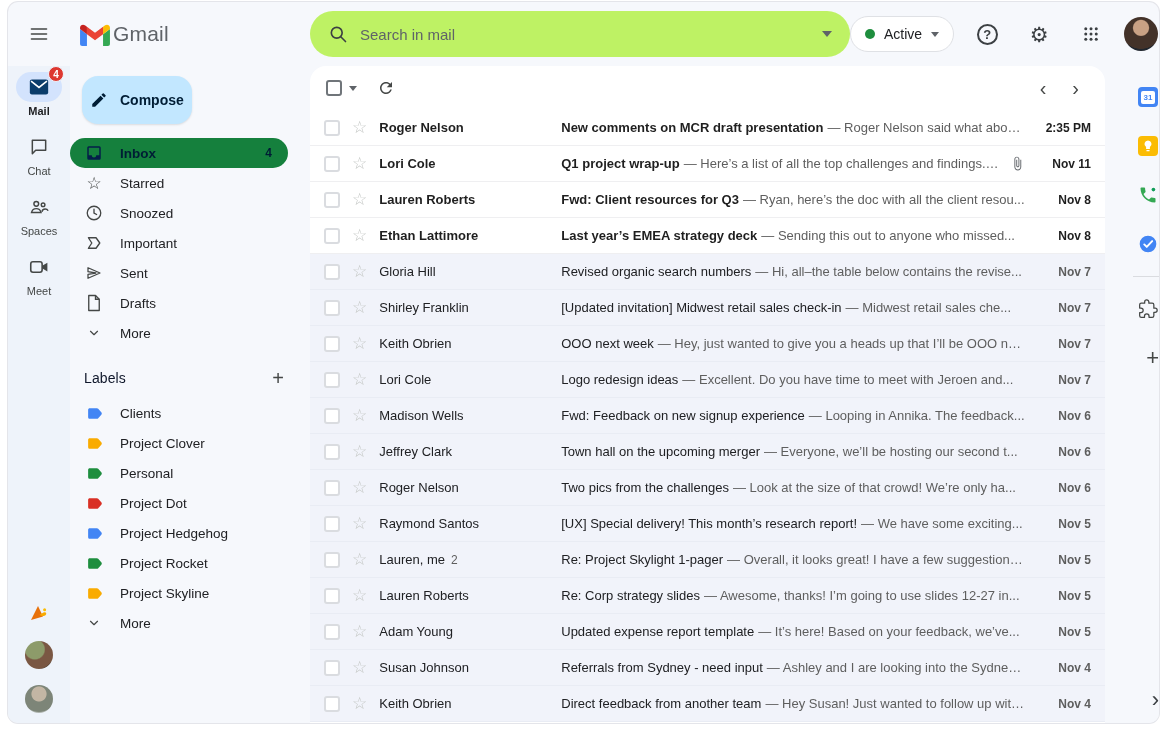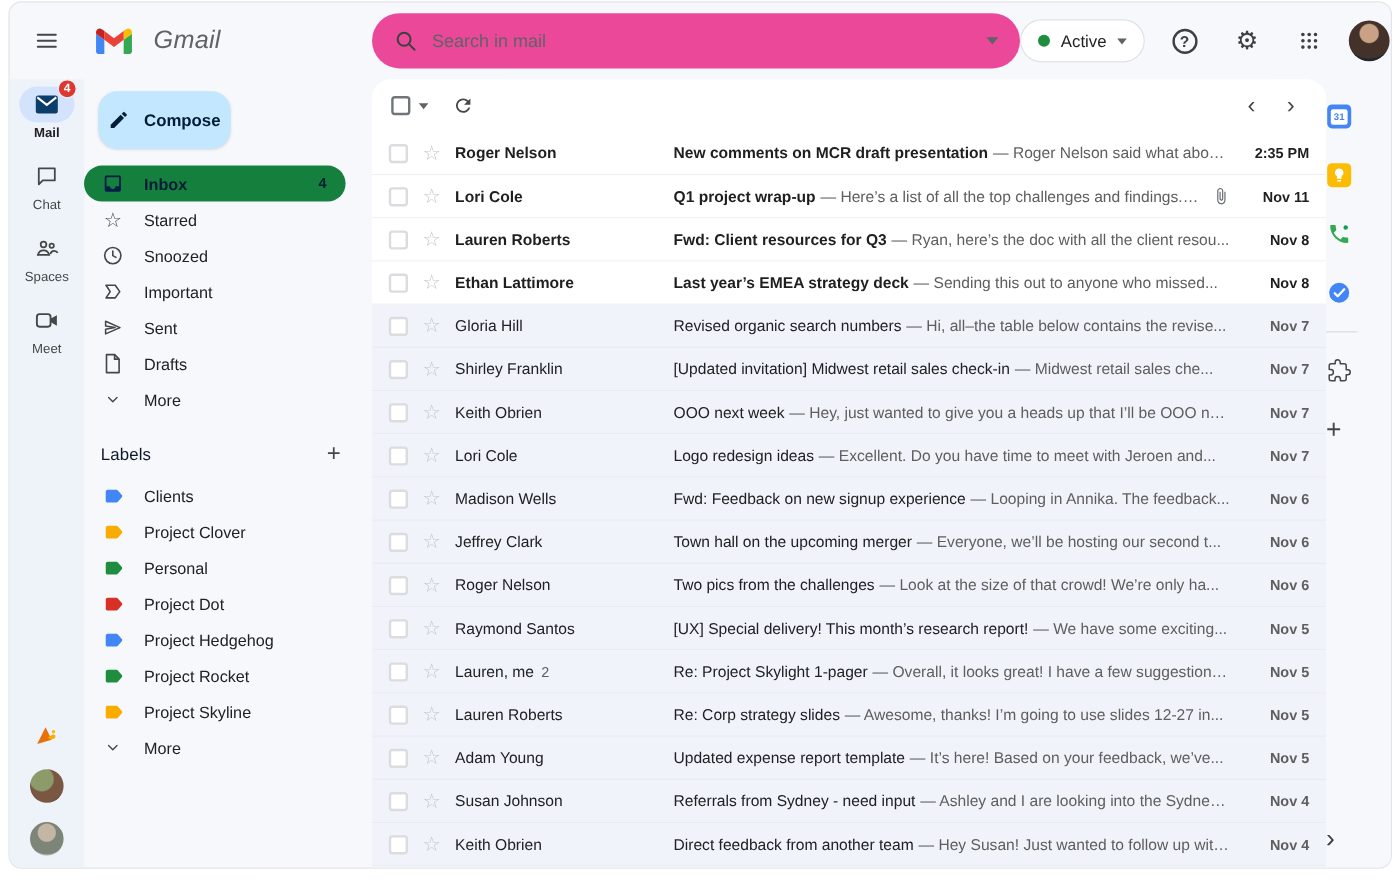--- a/index.html
+++ b/index.html
@@ -4,24 +4,24 @@
 <style>
   * { box-sizing: border-box; margin: 0; padding: 0; }
   html,body { width:1167px; height:735px; background:#fff; font-family:"Liberation Sans", sans-serif; overflow:hidden; }
   .frame { position:relative; width:1167px; height:735px; padding:2px 8px 12px 8px; background:#fff; }
   .app { width:1151px; height:721px; background:#f6f8fc; border-radius:10px; box-shadow:0 0 0 1px #e4e5ea; overflow:hidden; display:flex; flex-direction:column; }
 
   
   .topbar { flex:0 0 64px; display:flex; align-items:center; }
   .tb-rail { flex:0 0 62px; display:flex; justify-content:center; }
   .hamburger { width:40px; height:40px; border:none; background:transparent; display:flex; align-items:center; justify-content:center; cursor:pointer; border-radius:50%; }
-  .tb-brand { flex:0 0 232px; display:flex; align-items:flex-start; gap:18px; padding-left:10px;font-style:italic; }
+  .tb-brand { flex:0 0 232px; display:flex; align-items:center; gap:3px; padding-left:10px; }
   .brand-name { font-size:21px; color:#5f6368; letter-spacing:.2px; }
   .tb-search { flex:0 0 540px; margin-left:8px; }
-  .search-box { height:46px; background:#ec4899; border-radius:23px; display:flex; align-items:center; padding:0 18px; gap:12px; }
+  .search-box { height:46px; background:#bef264; border-radius:23px; display:flex; align-items:center; padding:0 18px; gap:12px; }
   .search-box input { flex:1; border:none; background:transparent; outline:none; font-size:15px; color:#202124; font-family:"Liberation Sans", sans-serif; }
   .search-box input::placeholder { color:#5f6368; }
   .caret { width:0; height:0; border-left:5px solid transparent; border-right:5px solid transparent; border-top:6px solid #5f6368; }
   .caret.small { border-left-width:4px; border-right-width:4px; border-top-width:5px; }
   .tb-actions { margin-left:auto; display:flex; align-items:center; gap:14px; padding-right:14px; }
   .status-pill { height:36px; border-radius:18px; background:#fff; border:1px solid #dfe1e5; display:flex; align-items:center; gap:9px; padding:0 14px; font-size:14px; color:#202124; cursor:pointer; font-family:"Liberation Sans", sans-serif; }
   .status-dot { width:10px; height:10px; border-radius:50%; background:#1e8e3e; }
   .icon-btn { width:38px; height:38px; border:none; background:transparent; border-radius:50%; display:flex; align-items:center; justify-content:center; cursor:pointer; color:#3c4043; }
   .help-glyph { width:21px; height:21px; border:2px solid #3c4043; border-radius:50%; font-size:13px; font-weight:bold; color:#3c4043; display:flex; align-items:center; justify-content:center; }
   .gear-glyph { font-size:21px; color:#3c4043; line-height:1; }
@@ -76,21 +76,21 @@
   .thread-count { font-size:12px; color:#5e5e5e; font-weight:normal; }
   .subject-line { flex:1; min-width:0; margin-left:10px; white-space:nowrap; overflow:hidden; text-overflow:ellipsis; }
   .subject { color:#202124; }
   .email-row.unread .subject { font-weight:bold; color:#1f1f1f; }
   .snippet { color:#5e5e5e; margin-left:4px; }
   .attach { margin-left:8px; display:flex; flex:0 0 auto; }
   .edate { margin-left:10px; flex:0 0 56px; text-align:right; font-size:12px; color:#5e5e5e; white-space:nowrap;font-weight:bold; }
   .email-row.unread .edate { font-weight:bold; color:#1f1f1f; }
 
   
-  .right-rail { flex:0 0 54px; background:#f6f8fc; display:flex; flex-direction:column; align-items:flex-start; padding-top:20px; gap:27px; }
+  .right-rail { flex:0 0 54px; background:#f6f8fc; display:flex; flex-direction:column; align-items:flex-end; padding-top:20px; gap:27px; }
   .rr-icon { width:22px; height:22px; display:flex; align-items:center; justify-content:center; cursor:pointer; position:relative; }
   .cal-box { width:20px; height:20px; background:#4285f4; border-radius:4px; display:flex; align-items:center; justify-content:center; }
   .cal-inner { width:14px; height:13px; background:#fff; border-radius:2px; font-size:8px; font-weight:bold; color:#4285f4; display:flex; align-items:center; justify-content:center; }
   .keep-box { width:20px; height:20px; background:#fbbc04; border-radius:4px; display:flex; align-items:center; justify-content:center; }
   .rr-divider { width:26px; height:1px; background:#dadce0; margin:-6px 0; }
   .rr-plus { font-size:22px; color:#444746; line-height:1; cursor:pointer; }
   .rr-bottom { margin-top:auto; padding-bottom:12px; }
   .rr-chevron { font-size:22px; color:#3c4043; cursor:pointer; line-height:1; }
 </style>
 </head>

